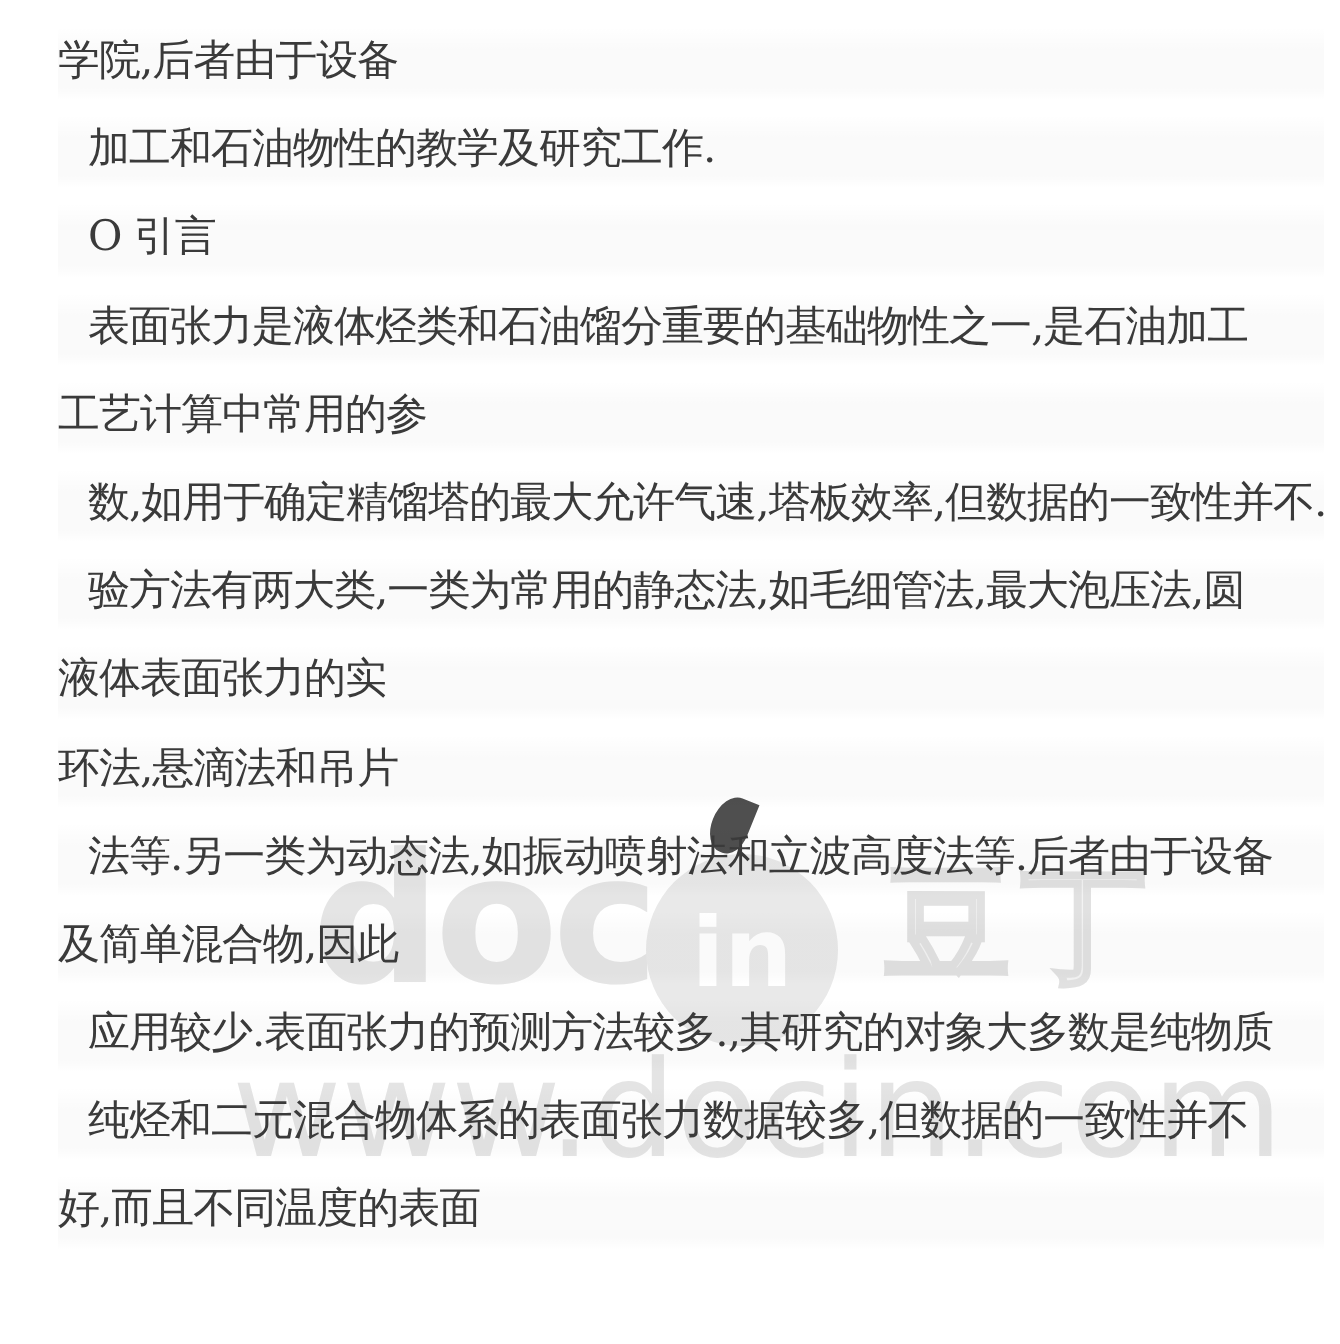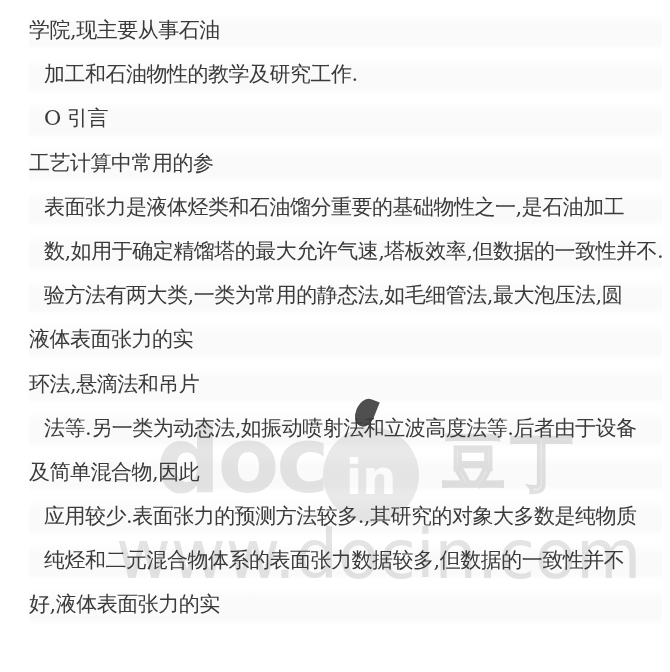--- a/index.html
+++ b/index.html
@@ -82,29 +82,29 @@
     <span class="wm-doc">doc</span>
     <span class="wm-sprout"></span>
     <span class="wm-badge">
       <span class="wm-badge-label">in</span>
     </span>
     <span class="wm-cjk">豆丁</span>
     <span class="wm-url">www.docin.com</span>
   </div>
 
   <div class="text-block">
-    <div class="line">学院,现主要从事石油</div>
+    <div class="line">学院,后者由于设备</div>
     <div class="line indent">加工和石油物性的教学及研究工作.</div>
     <div class="line indent">O 引言</div>
+    <div class="line indent">表面张力是液体烃类和石油馏分重要的基础物性之一,是石油加工</div>
     <div class="line">工艺计算中常用的参</div>
-    <div class="line indent">表面张力是液体烃类和石油馏分重要的基础物性之一,是石油加工</div>
     <div class="line indent">数,如用于确定精馏塔的最大允许气速,塔板效率,但数据的一致性并不.</div>
     <div class="line indent">验方法有两大类,一类为常用的静态法,如毛细管法,最大泡压法,圆</div>
     <div class="line">液体表面张力的实</div>
     <div class="line">环法,悬滴法和吊片</div>
     <div class="line indent">法等.另一类为动态法,如振动喷射法和立波高度法等.后者由于设备</div>
     <div class="line">及简单混合物,因此</div>
     <div class="line indent">应用较少.表面张力的预测方法较多.,其研究的对象大多数是纯物质</div>
     <div class="line indent">纯烃和二元混合物体系的表面张力数据较多,但数据的一致性并不</div>
-    <div class="line">好,液体表面张力的实</div>
+    <div class="line">好,而且不同温度的表面</div>
   </div>
 
 </div>
 
 </body></html>

